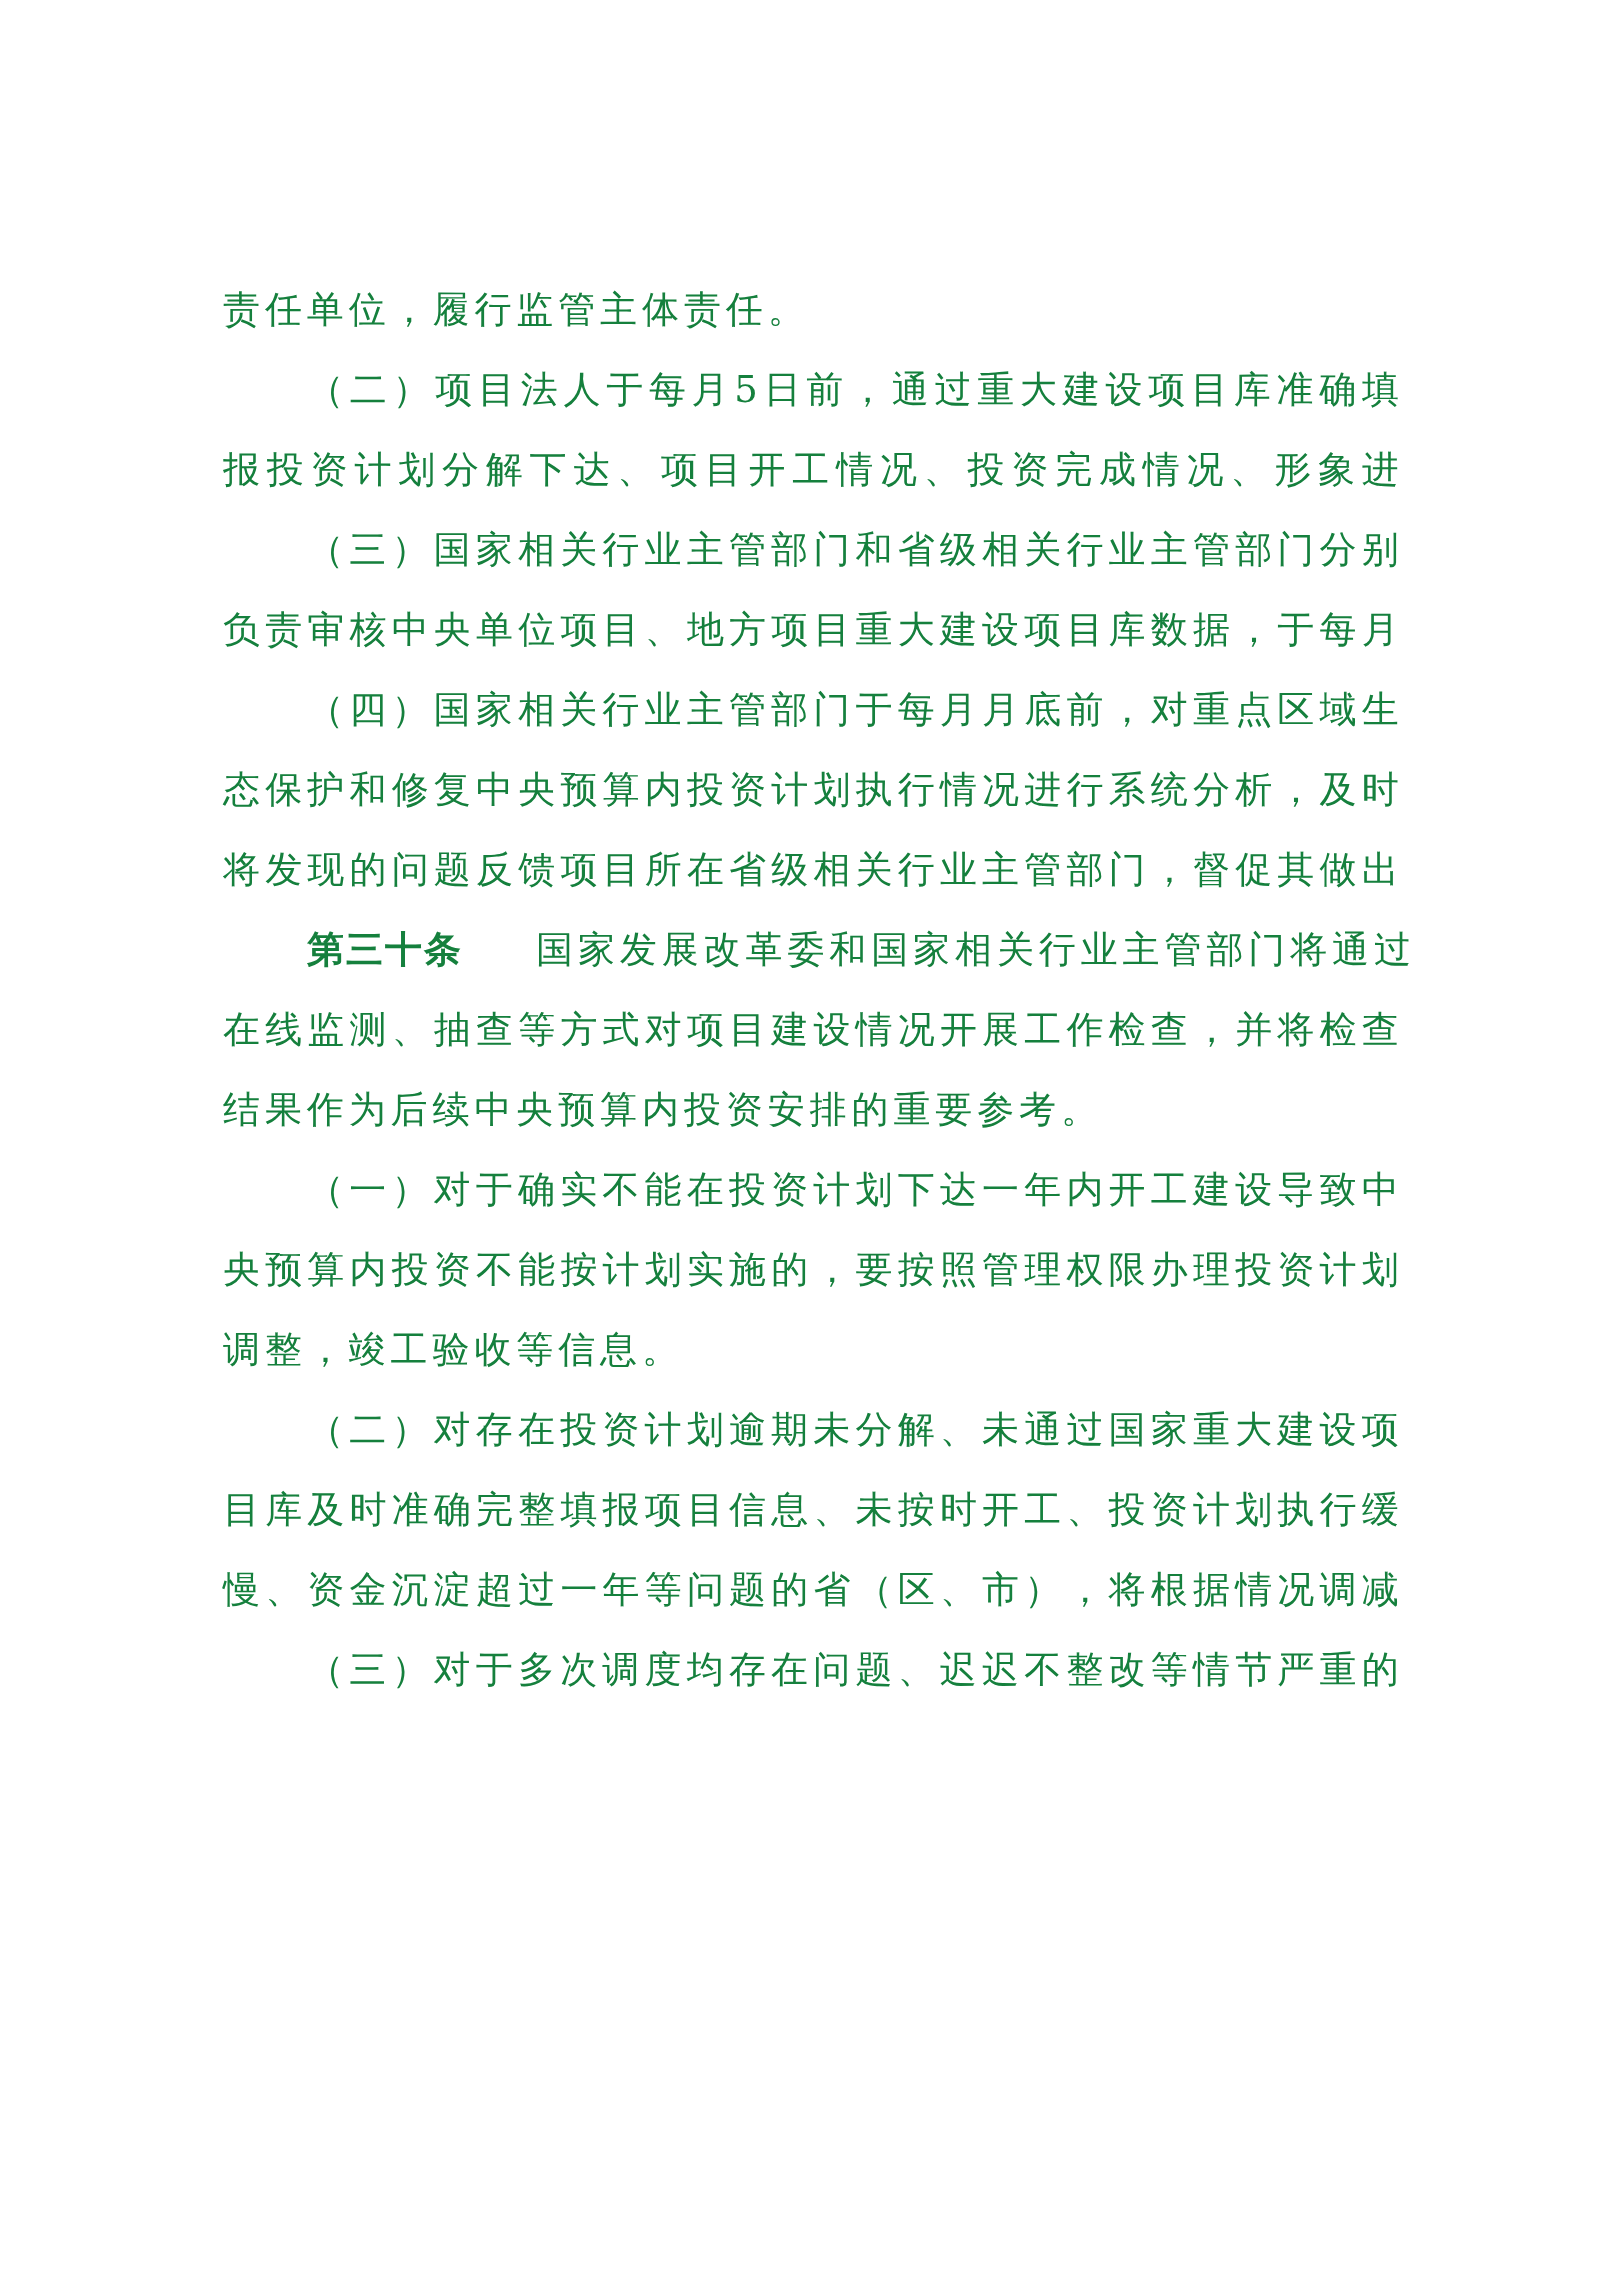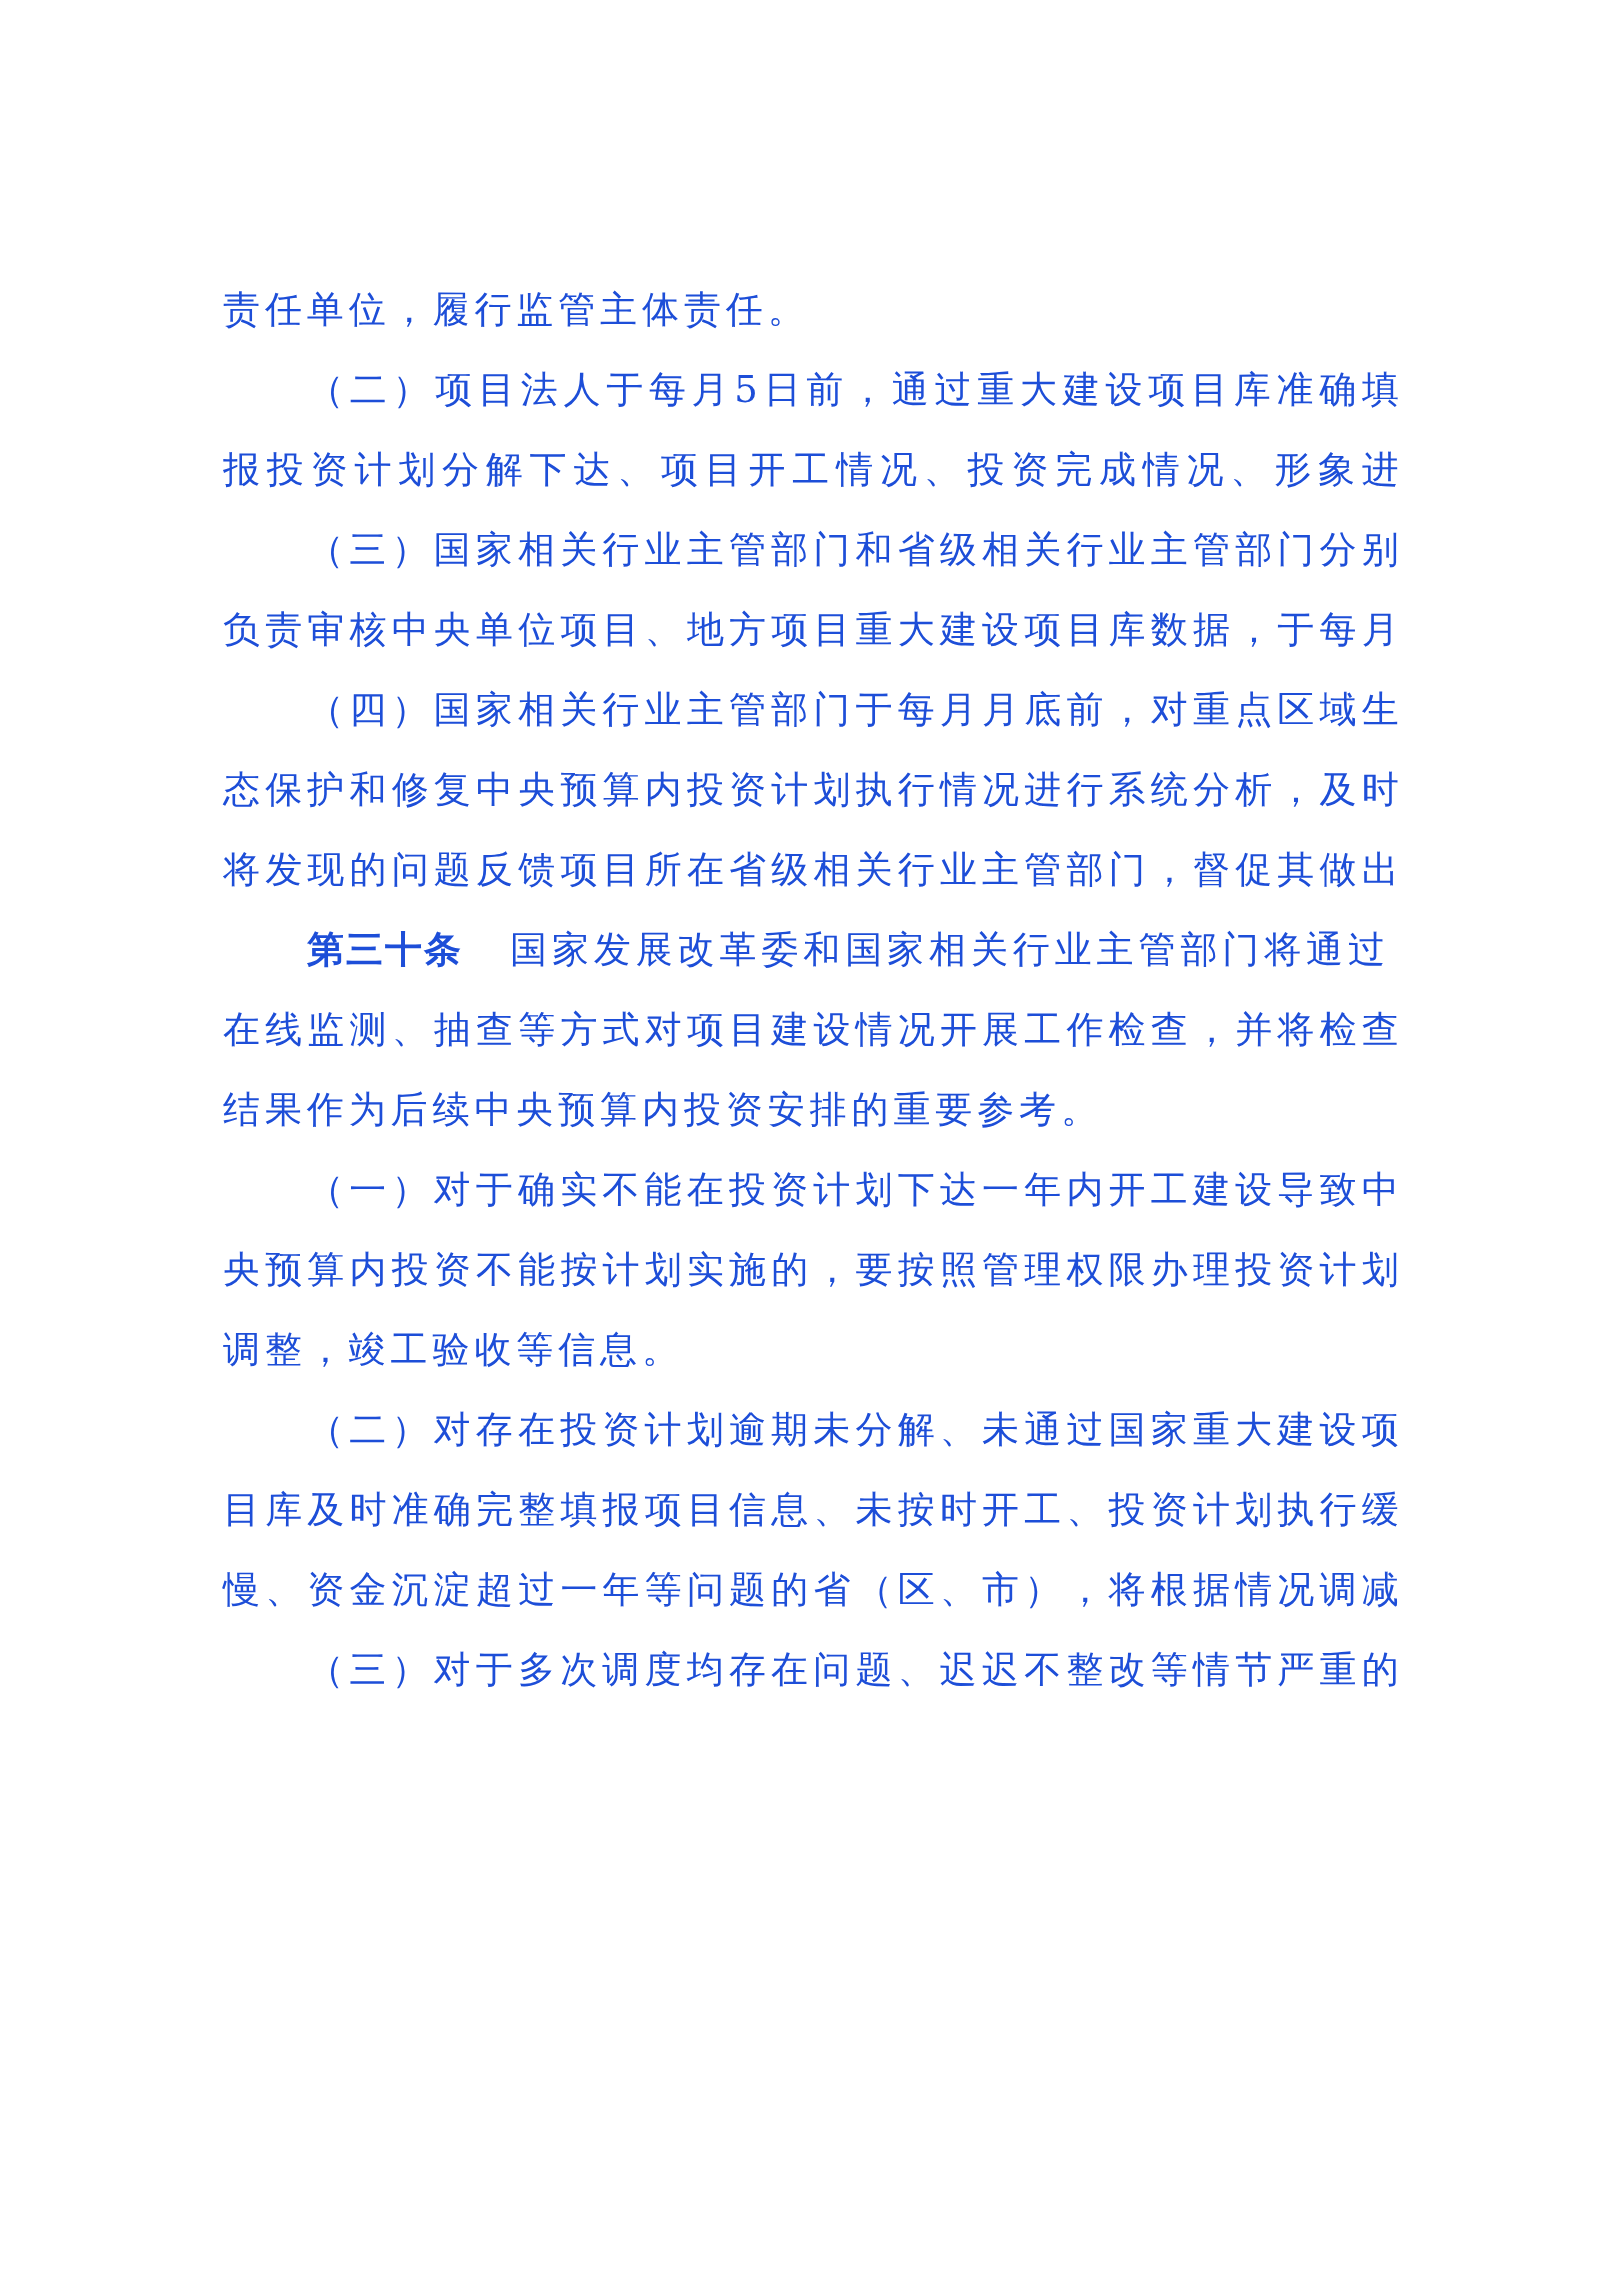--- a/index.html
+++ b/index.html
@@ -1,31 +1,31 @@
 <!DOCTYPE html>
 <html><head>
 <meta charset="utf-8">
 <style>
   html, body { margin: 0; padding: 0; background: #ffffff; }
   body { width: 1621px; height: 2293px; position: relative; overflow: hidden; }
   .page {
     position: absolute; left: 223px; top: 284px; width: 1176px;
     font-family: "DejaVu Serif", "Liberation Serif", serif;
-    font-size: 37px; color: #1d4ed8;
+    font-size: 37px; color: #15803d;
   }
   .line {
     height: 80px; line-height: 51px; display: flex; justify-content: space-between;
     white-space: nowrap;
   }
   .line.last { justify-content: flex-start; letter-spacing: 4.9px; }
   .line.indent { padding-left: 84px; }
   .ch { display: inline-block; text-align: center; }
   .article-head {
     font-family: Liberation Serif, serif; font-weight: bold;
-    margin-right: 47px; letter-spacing: 2px;
+    margin-right: 73px; letter-spacing: 2px;
   }
 </style>
 </head>
 <body>
 
 <div class="page">
 
   <div class="line last">责任单位，履行监管主体责任。</div>
 
   <div class="line indent">

